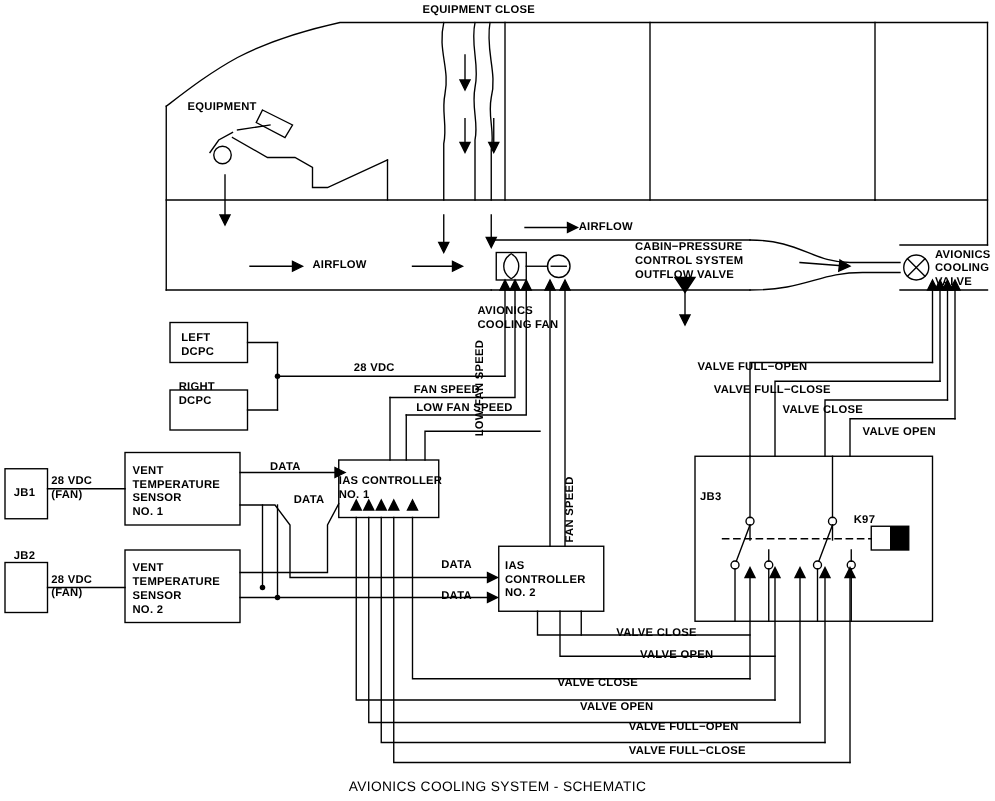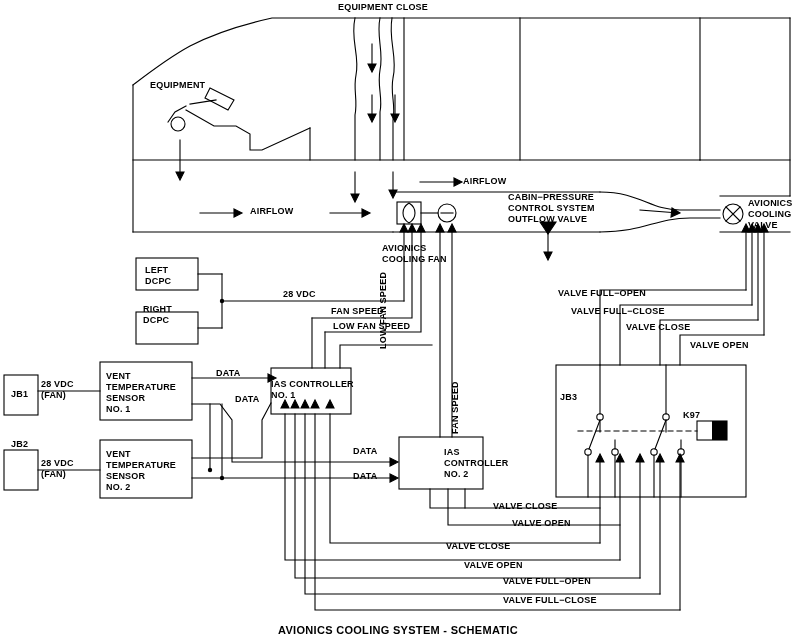--- a/index.html
+++ b/index.html
@@ -31,21 +31,21 @@
     white-space: pre;
     letter-spacing: 0.2px;
   }
   .lbl.bold {
     font-weight: bold;
   }
   .title {
     position: absolute;
     font-family: "Liberation Sans", sans-serif;
     font-size: 11px;
-    font-weight: bold;
+    font-weight: normal;
     color: #000000;
     white-space: pre;
     letter-spacing: 0.3px;
   }
   .ctr { text-align: center; }
 </style>
 </head>
 <body>
 
 <div id="root">
@@ -247,21 +247,21 @@
   <div class="lbl bold" style="left:508px; top:192px;">CABIN−PRESSURE<br>CONTROL SYSTEM<br>OUTFLOW VALVE</div>
   <div class="lbl bold" style="left:748px; top:198px;">AVIONICS<br>COOLING<br>VALVE</div>
 
   <div class="lbl bold" style="left:145px; top:265px;">LEFT<br>DCPC</div>
   <div class="lbl bold" style="left:143px; top:304px;">RIGHT<br>DCPC</div>
   <div class="lbl bold" style="left:11px; top:389px;">JB1</div>
   <div class="lbl bold" style="left:11px; top:439px;">JB2</div>
   <div class="lbl bold" style="left:106px; top:371px;">VENT<br>TEMPERATURE<br>SENSOR<br>NO. 1</div>
   <div class="lbl bold" style="left:106px; top:449px;">VENT<br>TEMPERATURE<br>SENSOR<br>NO. 2</div>
   <div class="lbl bold" style="left:271px; top:379px;">IAS CONTROLLER<br>NO. 1</div>
-  <div class="lbl bold" style="left:404px; top:447px;margin-left:40px;">IAS<br>CONTROLLER<br>NO. 2</div>
+  <div class="lbl bold" style="left:404px; top:447px;">IAS<br>CONTROLLER<br>NO. 2</div>
   <div class="lbl bold" style="left:560px; top:368px;margin-top:24px;">JB3</div>
   <div class="lbl bold" style="left:683px; top:410px;">K97</div>
 
   <div class="lbl bold" style="left:41px; top:379px;">28 VDC<br>(FAN)</div>
   <div class="lbl bold" style="left:41px; top:458px;">28 VDC<br>(FAN)</div>
   <div class="lbl bold" style="left:283px; top:289px;">28 VDC</div>
 
   <div class="lbl bold" style="left:331px; top:306px;">FAN SPEED</div>
   <div class="lbl bold" style="left:333px; top:321px;">LOW FAN SPEED</div>
 

